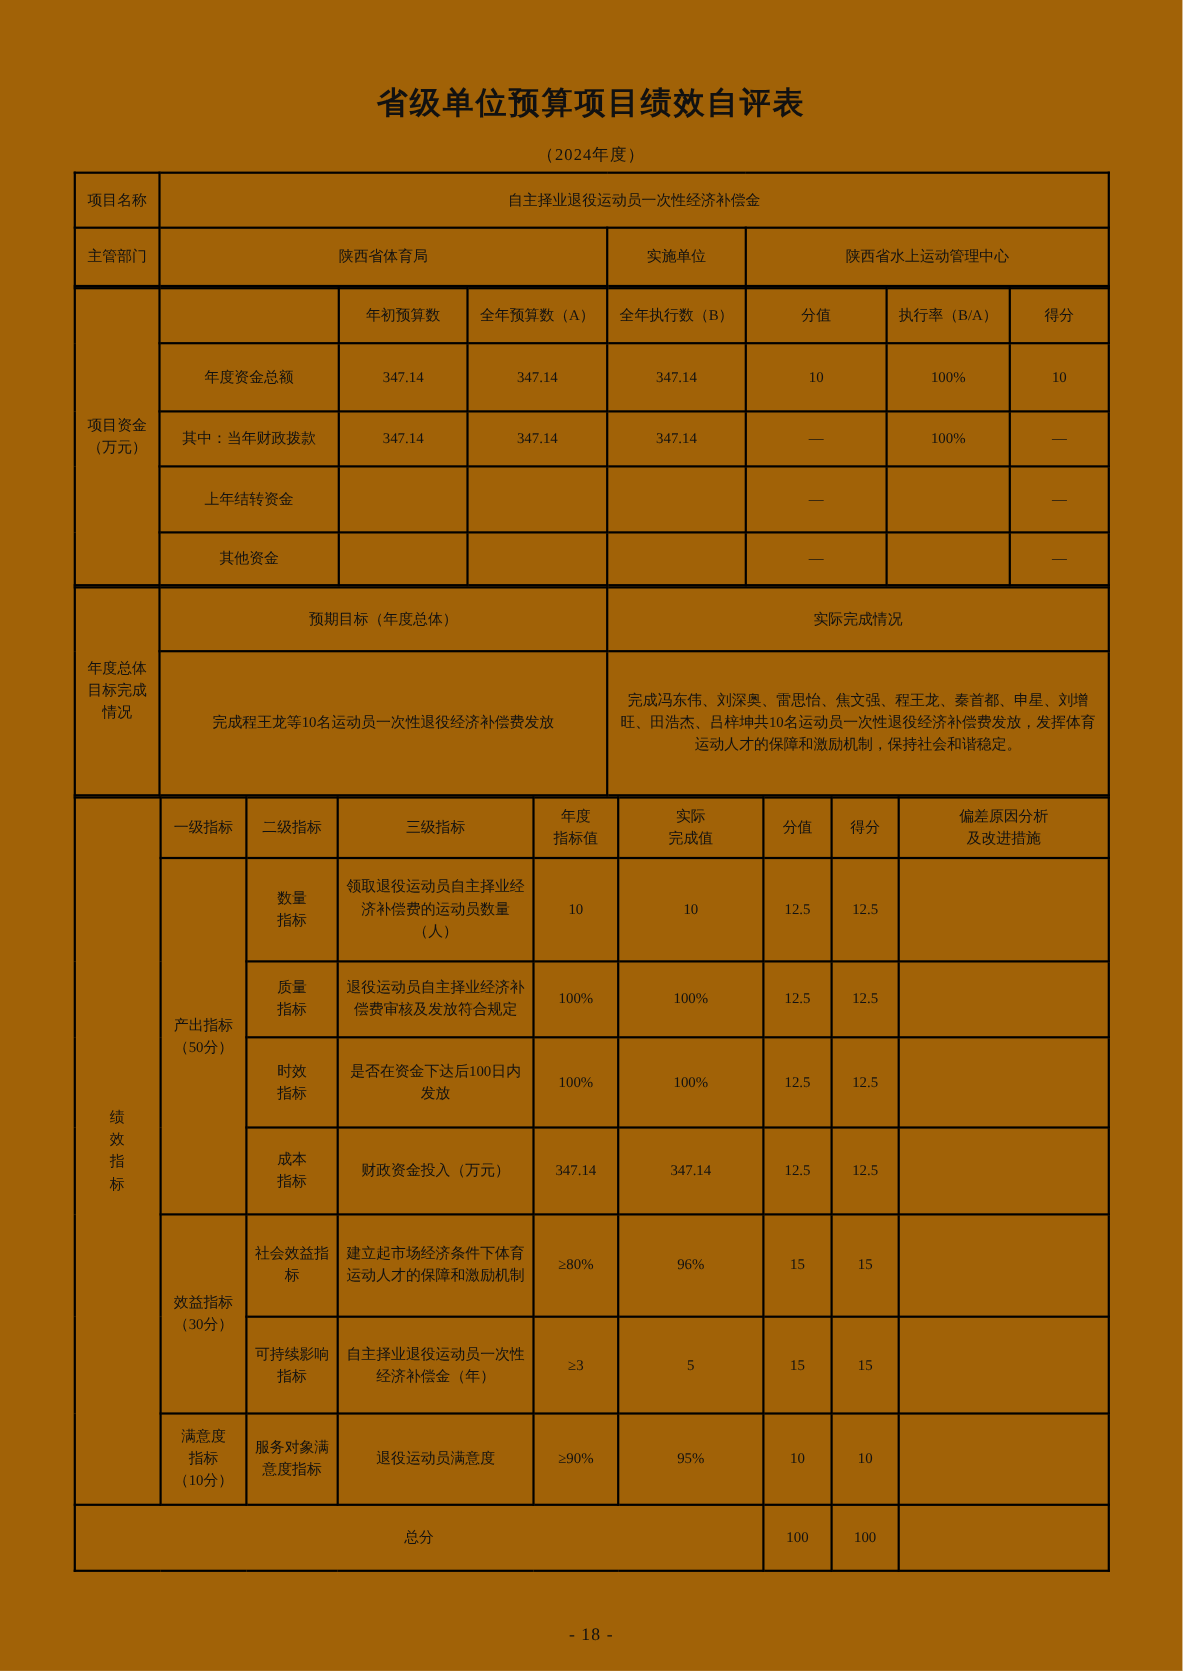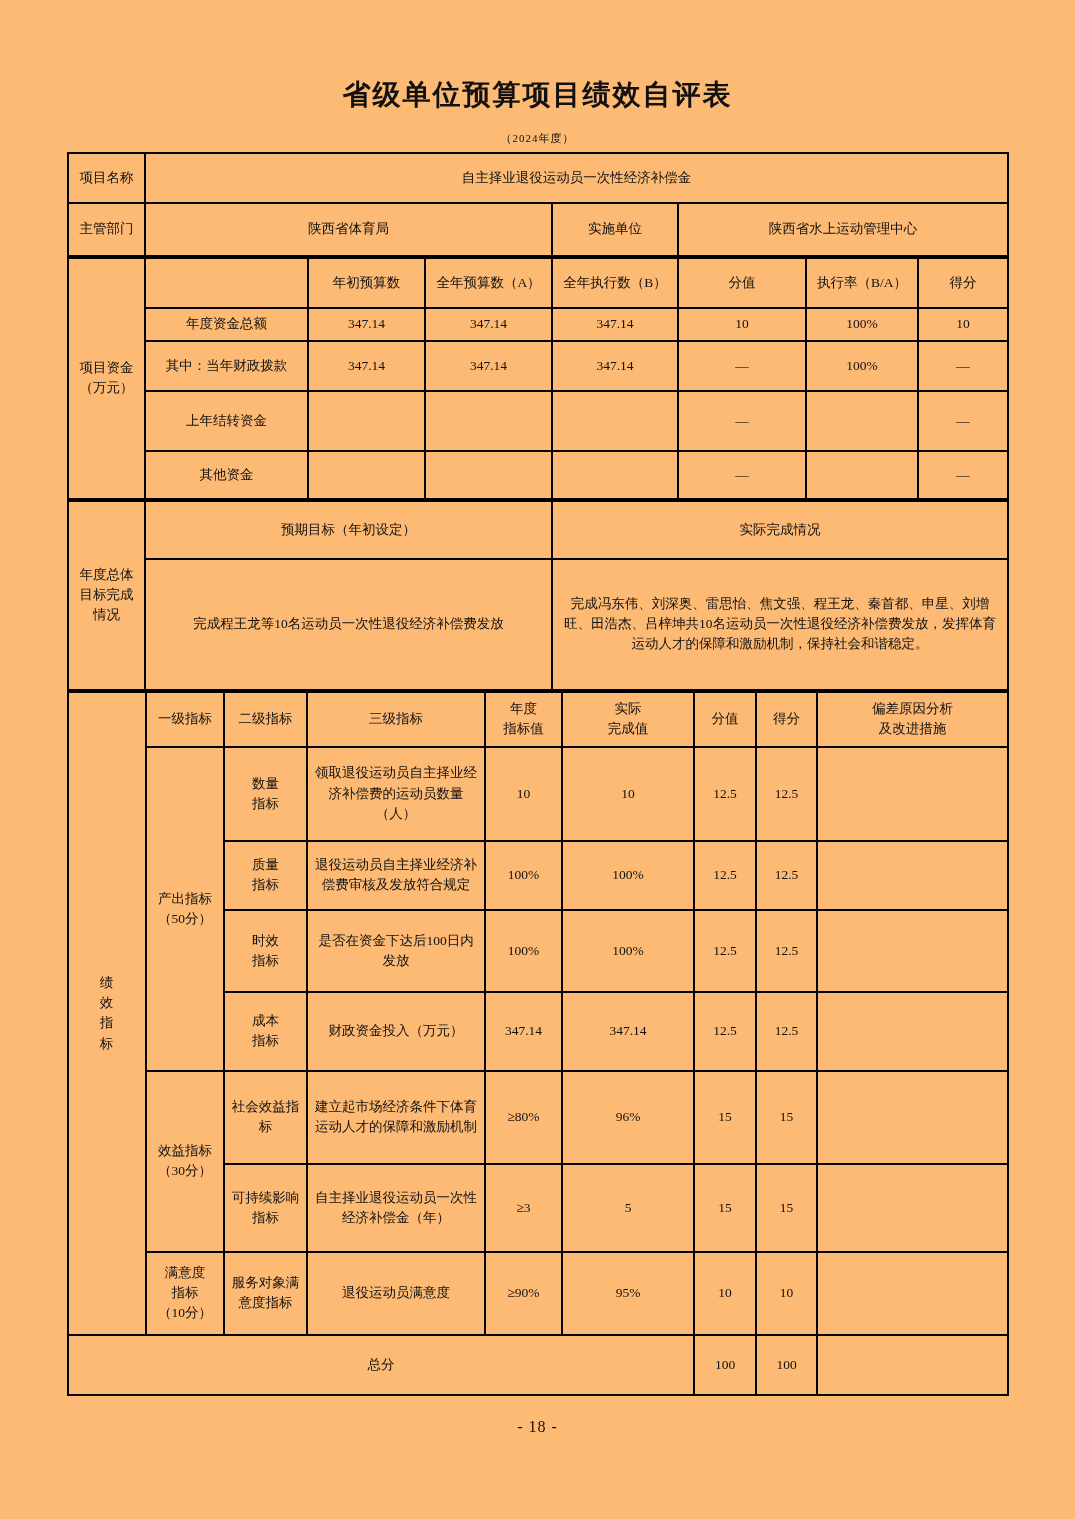--- a/index.html
+++ b/index.html
@@ -6,36 +6,36 @@
     margin: 0;
     padding: 0;
     background: #ffffff;
     font-family: "Liberation Serif", "DejaVu Serif", serif;
     color: #111111;
   }
   .page {
     position: relative;
     width: 1075px;
     height: 1519px;
-    background: #fdba74;
+    background: #a16207;
     overflow: hidden;
   }
   .doc-title {
     margin: 0;
     padding-top: 80px;
     text-align: center;
     font-size: 28px;
     font-weight: bold;
     letter-spacing: 2px;
     line-height: 1.1;
   }
   .doc-subtitle {
     margin-top: 20px;
     text-align: center;
-    font-size: 11px;
+    font-size: 15px;
     letter-spacing: 1px;
   }
   table.tbl {
     border-collapse: collapse;
     table-layout: fixed;
     width: 940px;
     margin-left: 67px;
   }
   .t-first { margin-top: 6px; padding-left: 17px; }
   table.tbl td, table.tbl th {
@@ -50,21 +50,21 @@
     overflow: hidden;
     word-break: break-all;
   }
   td.al { text-align: left; }
   td.ar { text-align: right; padding-right: 14px; }
   td.vlabel { line-height: 2.25; letter-spacing: 1px; }
   .footer {
     position: absolute;
     left: 0;
     width: 1075px;
-    top: 1418px;
+    top: 1478px;
     text-align: center;
     font-size: 16px;
     letter-spacing: 1px;
   }
 </style>
 </head>
 <body>
 
 <div class="page">
 
@@ -108,21 +108,21 @@
       <td rowspan="5">项目资金
 （万元）</td>
       <td></td>
       <th>年初预算数</th>
       <th>全年预算数（A）</th>
       <th>全年执行数（B）</th>
       <th>分值</th>
       <th>执行率（B/A）</th>
       <th>得分</th>
     </tr>
-    <tr style="height:33px">
+    <tr style="height:62px">
       <td class="al">年度资金总额</td>
       <td>347.14</td>
       <td>347.14</td>
       <td>347.14</td>
       <td>10</td>
       <td>100%</td>
       <td>10</td>
     </tr>
     <tr style="height:50px">
       <td class="al">其中：当年财政拨款</td>
@@ -158,21 +158,21 @@
     <colgroup>
         <col style="width:77px">
         <col style="width:407px">
         <col style="width:456px">
       </colgroup>
     <tbody>
         <tr style="height:58px">
       <td rowspan="2">年度总体
 目标完成
 情况</td>
-      <th>预期目标（年初设定）</th>
+      <th>预期目标（年度总体）</th>
       <th>实际完成情况</th>
     </tr>
     <tr style="height:131px">
       <td class="al">完成程王龙等10名运动员一次性退役经济补偿费发放</td>
       <td class="al">完成冯东伟、刘深奥、雷思怡、焦文强、程王龙、秦首都、申星、刘增旺、田浩杰、吕梓坤共10名运动员一次性退役经济补偿费发放，发挥体育运动人才的保障和激励机制，保持社会和谐稳定。</td>
     </tr>
   </tbody>
     </table>
 
   <table class="tbl">

